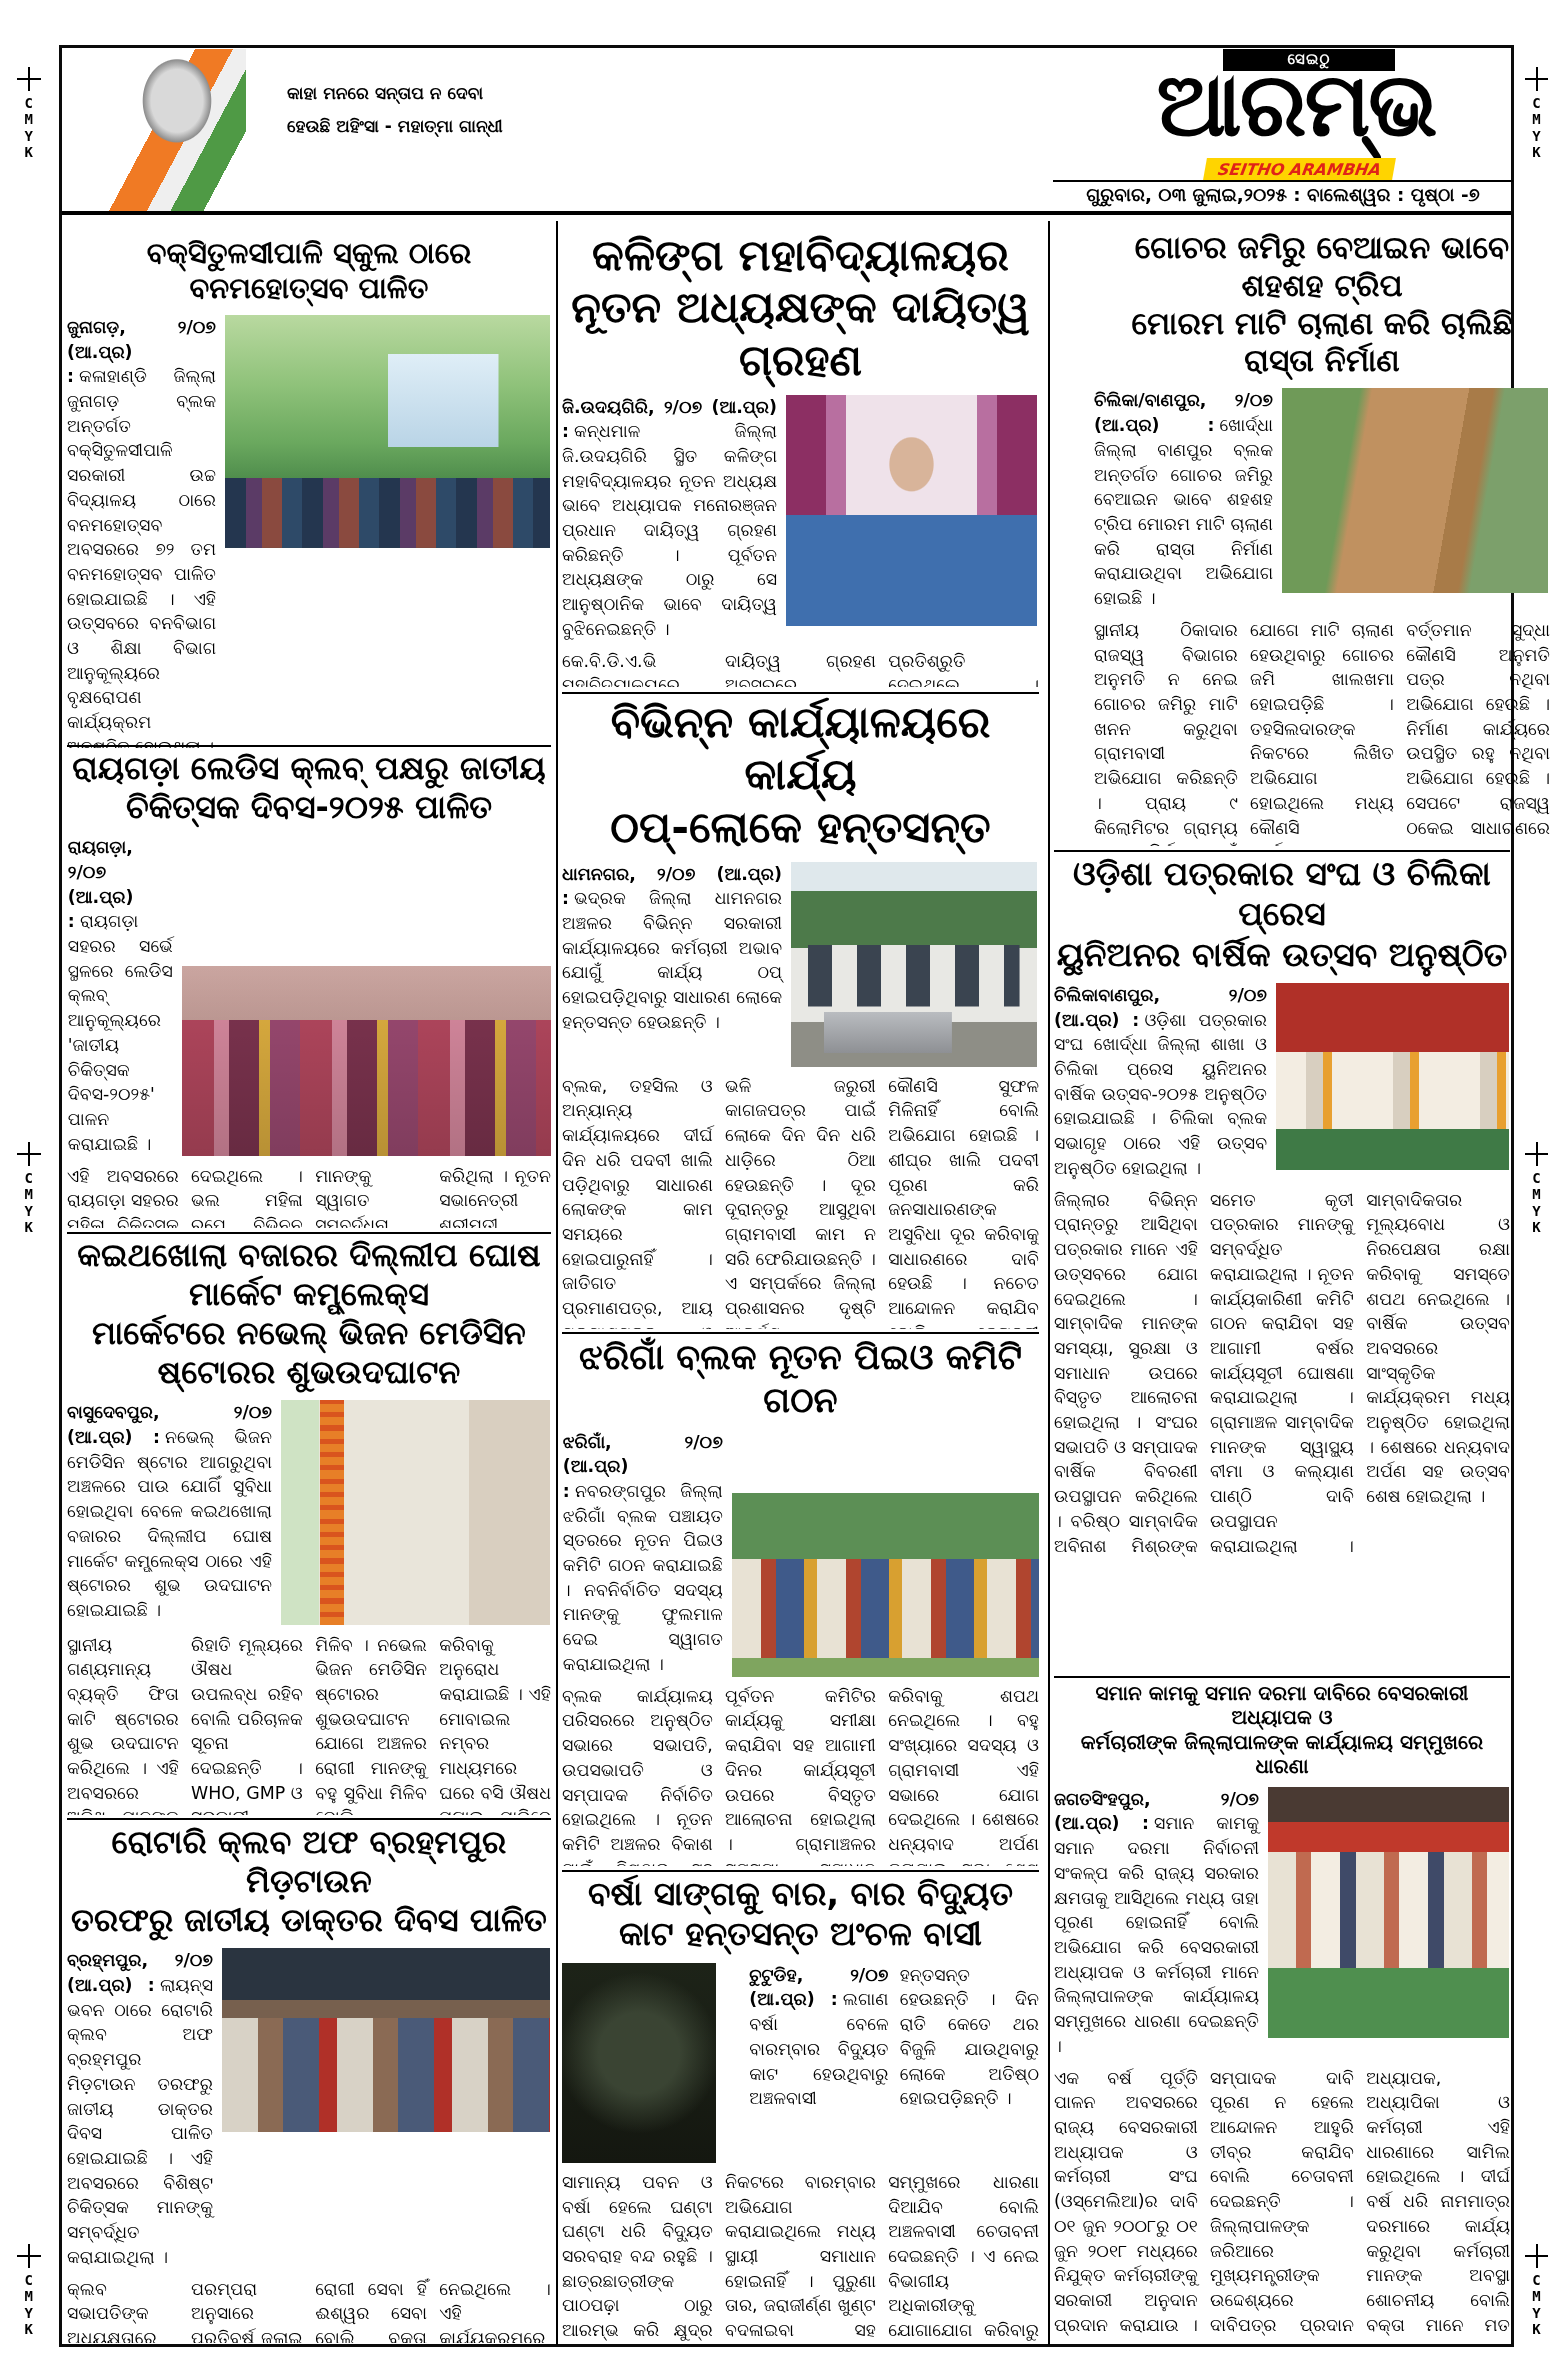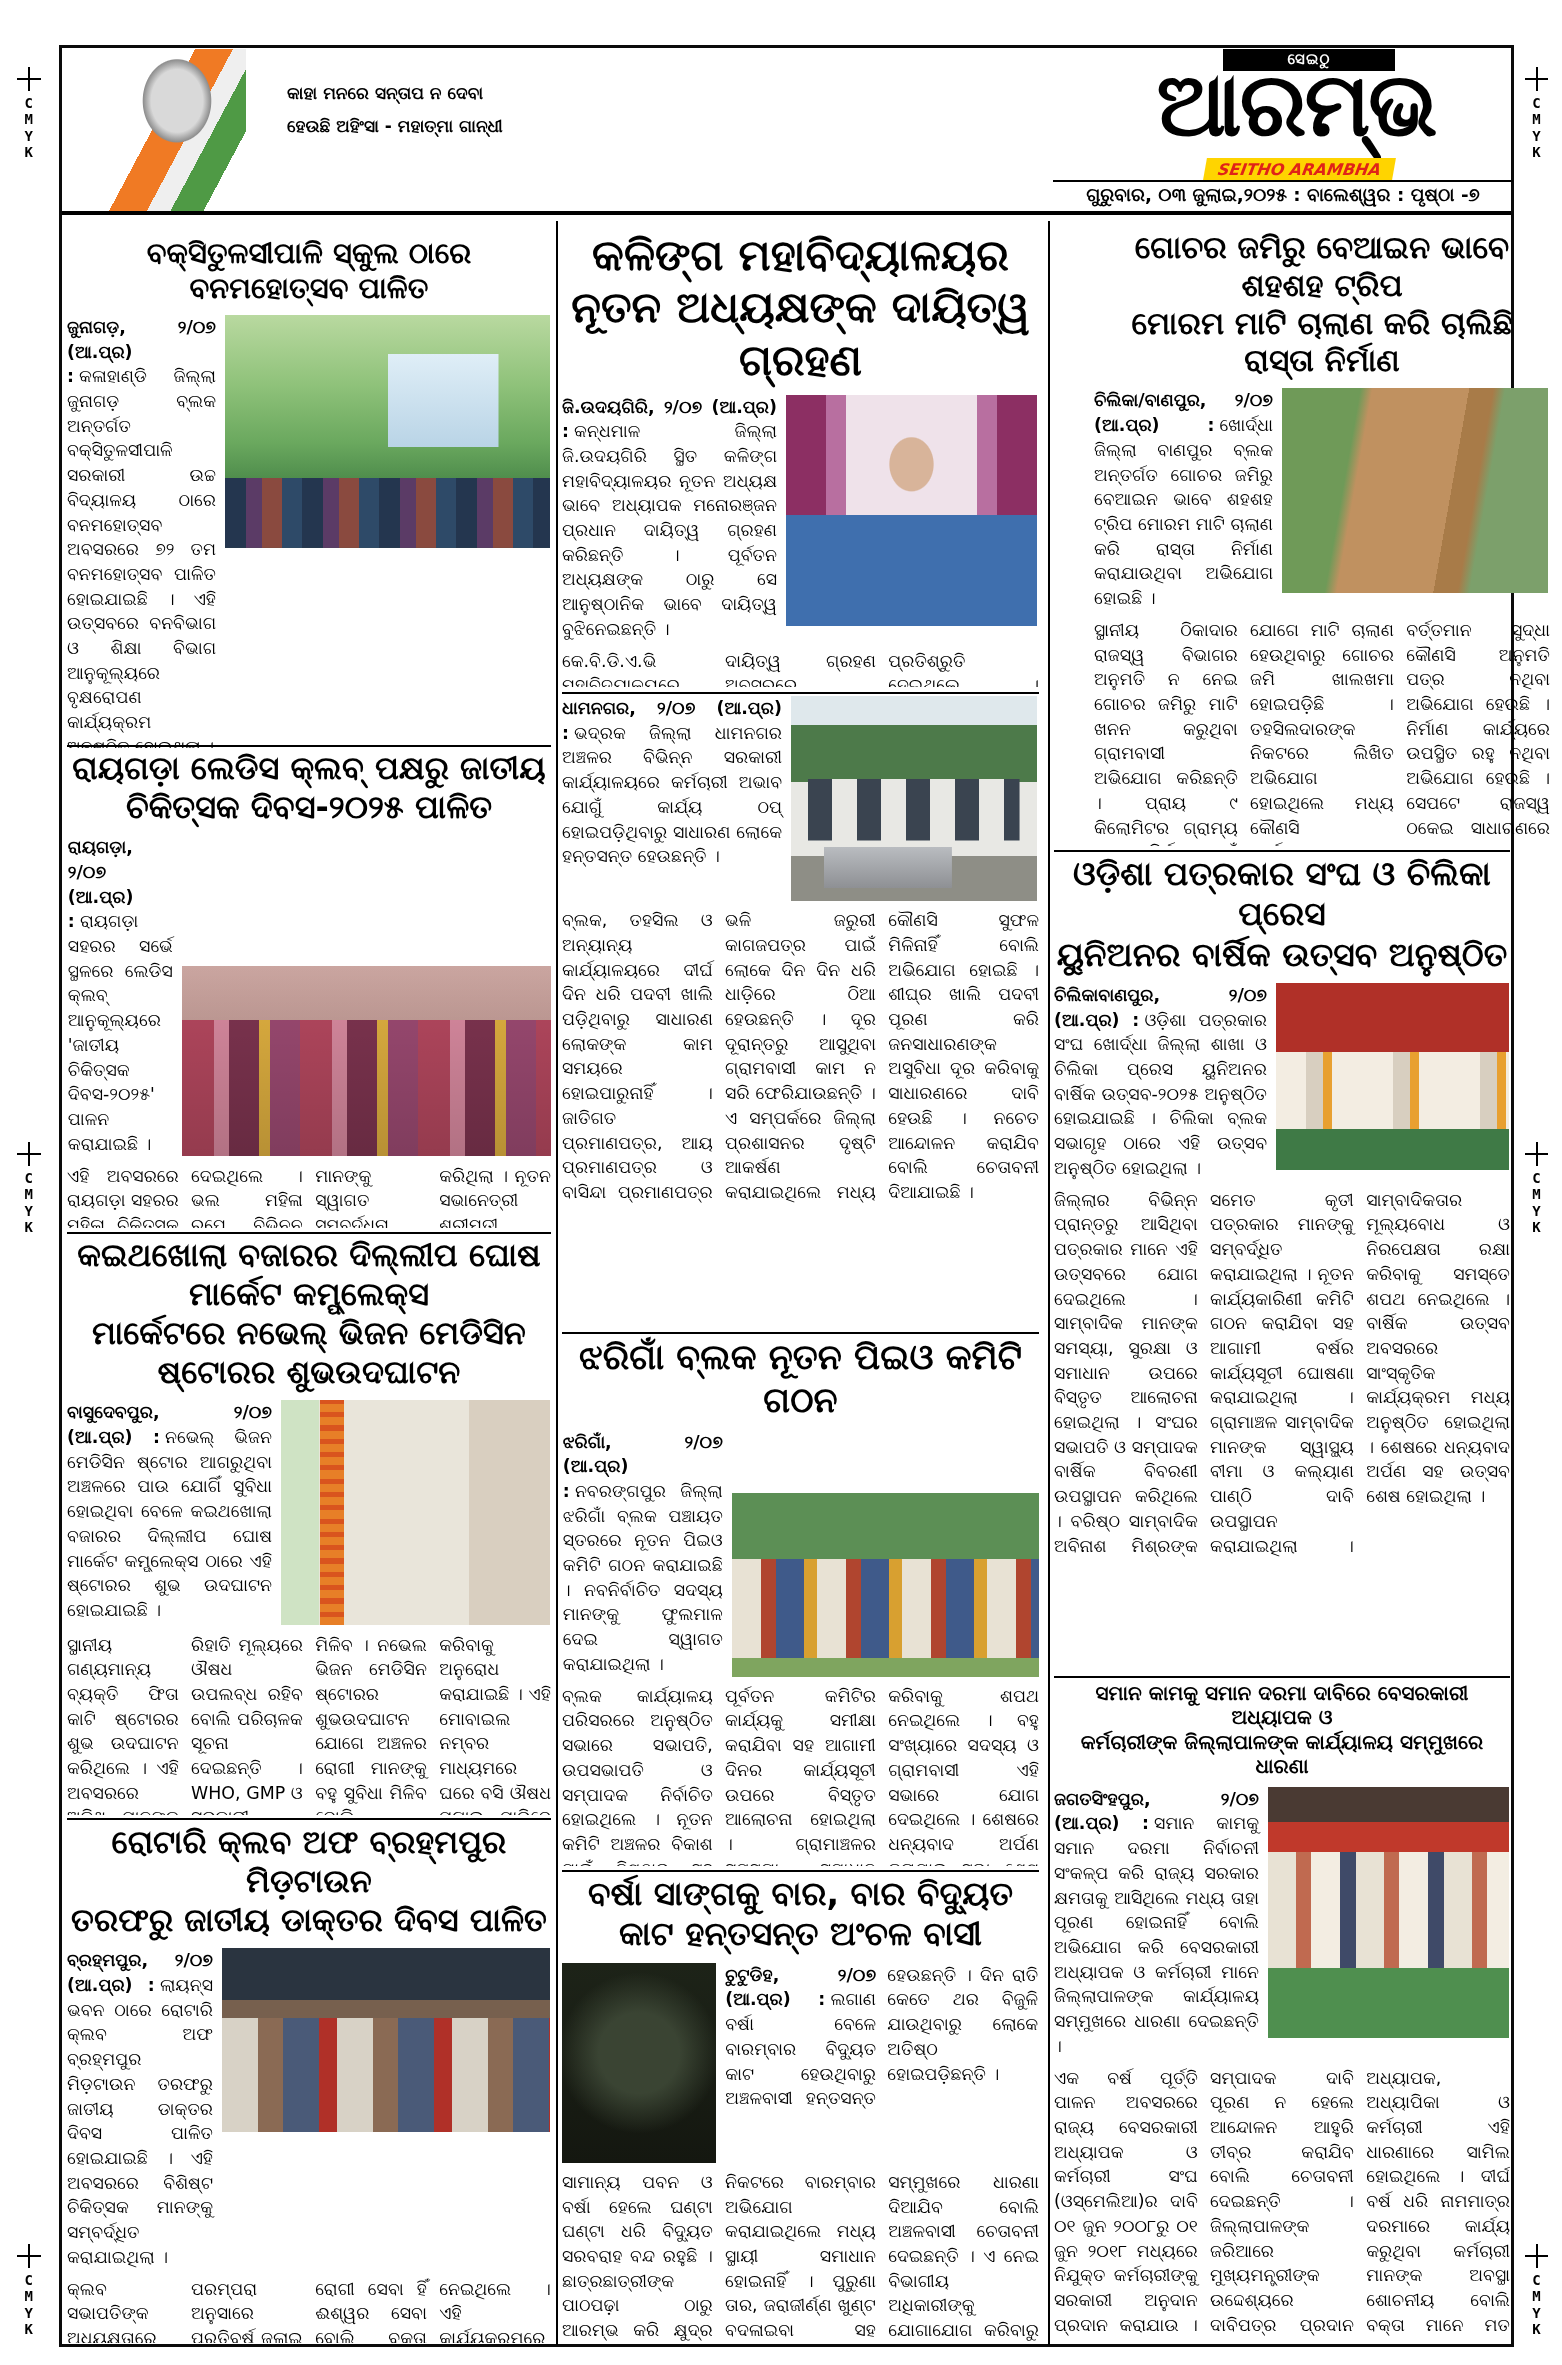--- a/index.html
+++ b/index.html
@@ -36,21 +36,21 @@
   .vr{position:absolute;width:1.5px;background:#000;}
   .hr{position:absolute;height:1.5px;background:#000;}
   
   .story{position:absolute;overflow:hidden;}
   .hl{font-weight:bold;text-align:center;margin:0 0 8.2px 0;line-height:1.22;white-space:pre-line;}
   .h52{font-size:20px;} .h56{font-size:29px;} .h58{font-size:32px;} .h60{font-size:31px;}
   .h62{font-size:32px;} .h64{font-size:33px;} .h66{font-size:43px;} .h68{font-size:35px;}
   .row{display:flex;gap:9.2px;align-items:flex-start;}
   .row.rev{flex-direction:row-reverse;align-items:flex-end;}
   .tcol{font-size:17.4px;line-height:1.42;text-align:justify;margin:0;flex:1 1 auto;}
-  .tcol.two{column-count:2;column-gap:11.3px;}
+  .tcol.two{column-count:2;column-gap:11.3px;margin-left:24px;}
   .byline{font-weight:bold;margin-right:5.1px;}
   .cols{font-size:17.4px;line-height:1.42;text-align:justify;margin:7.2px 0 0 0;column-gap:12.3px;} .c3{column-count:3;} .c4{column-count:4;}
   .photo{flex:0 0 auto;background-repeat:no-repeat;background-size:cover;}
   
   .ph-a{background-image:
     linear-gradient(#dfeef7,#b9d4e6),
     repeating-linear-gradient(90deg,#24364f 0 21.5px,#5b3b66 21.5px 37px,#8a4a3f 37px 57px,#2e4a68 57px 77px),
     linear-gradient(180deg,#b9d9a0 0%,#8fc27a 30%,#6aa85e 55%,#4c8a4a 72%,#35543f 100%);
     background-size:34% 40%,100% 30%,100% 100%;background-position:76% 28%,bottom,center;}
   .ph-b{background-image:
@@ -220,20 +220,22 @@
     <div class="row">
       <p class="tcol" style="max-width:215px;">
         <b class="byline">ଜି.ଉଦୟଗିରି, ୨/୦୭ (ଆ.ପ୍ର) :</b><span>କନ୍ଧମାଳ ଜିଲ୍ଲା ଜି.ଉଦୟଗିରି ସ୍ଥିତ କଳିଙ୍ଗ ମହାବିଦ୍ୟାଳୟର ନୂତନ ଅଧ୍ୟକ୍ଷ ଭାବେ ଅଧ୍ୟାପକ ମନୋରଞ୍ଜନ ପ୍ରଧାନ ଦାୟିତ୍ୱ ଗ୍ରହଣ କରିଛନ୍ତି । ପୂର୍ବତନ ଅଧ୍ୟକ୍ଷଙ୍କ ଠାରୁ ସେ ଆନୁଷ୍ଠାନିକ ଭାବେ ଦାୟିତ୍ୱ ବୁଝିନେଇଛନ୍ତି ।</span>
       </p>
       <div class="photo ph-e" style="width:251px;height:231px;"></div>
     </div>
     <p class="cols c3">କେ.ବି.ଡି.ଏ.ଭି ମହାବିଦ୍ୟାଳୟରେ ଦୀର୍ଘ ଦିନ ଅଧ୍ୟାପନା କରିଥିବା ଶ୍ରୀ ପ୍ରଧାନ ଜଣେ ଅଭିଜ୍ଞ ଶିକ୍ଷାବିତ୍ ଭାବେ ପରିଚିତ । ଖୋର୍ଦ୍ଧା ଓ ପୁରୀ ଜିଲ୍ଲାର ବିଭିନ୍ନ ମହାବିଦ୍ୟାଳୟରେ ସେ ସେବା ପ୍ରଦାନ କରିଛନ୍ତି । ନୂତନ ଦାୟିତ୍ୱ ଗ୍ରହଣ ଅବସରରେ ଅଧ୍ୟାପକ, କର୍ମଚାରୀ ଓ ଛାତ୍ରଛାତ୍ରୀ ମାନେ ତାଙ୍କୁ ଫୁଲତୋଡ଼ା ଦେଇ ସ୍ୱାଗତ ଜଣାଇଥିଲେ । ମହାବିଦ୍ୟାଳୟର ସର୍ବାଙ୍ଗୀନ ବିକାଶ ଓ ଶିକ୍ଷାର ଗୁଣାତ୍ମକ ମାନ ବୃଦ୍ଧି ପାଇଁ ସେ ପ୍ରତିଶ୍ରୁତି ଦେଇଥିଲେ । ଛାତ୍ରଛାତ୍ରୀଙ୍କ ଭବିଷ୍ୟତ ଉଜ୍ଜ୍ୱଳ ହେବା ସହ ସଠିକ ପାଠ ପଢ଼ା ଓ ଶୃଙ୍ଖଳା ବଜାୟ ରହିବ ବୋଲି ଅଭିଭାବକ ମହଲରେ ଆଲୋଚନା ହେଉଛି ।</p>
   </section>
 
   <section class="story" style="left:562px;top:696px;width:477px;height:633px;">
+    <h2 class="hl h66">ବିଭିନ୍ନ କାର୍ଯ୍ୟାଳୟରେ କାର୍ଯ୍ୟ
+ଠପ୍-ଲୋକେ ହନ୍ତସନ୍ତ</h2>
     <div class="row">
       <p class="tcol" style="max-width:220px;">
         <b class="byline">ଧାମନଗର, ୨/୦୭ (ଆ.ପ୍ର) :</b><span>ଭଦ୍ରକ ଜିଲ୍ଲା ଧାମନଗର ଅଞ୍ଚଳର ବିଭିନ୍ନ ସରକାରୀ କାର୍ଯ୍ୟାଳୟରେ କର୍ମଚାରୀ ଅଭାବ ଯୋଗୁଁ କାର୍ଯ୍ୟ ଠପ୍ ହୋଇପଡ଼ିଥିବାରୁ ସାଧାରଣ ଲୋକେ ହନ୍ତସନ୍ତ ହେଉଛନ୍ତି ।</span>
       </p>
       <div class="photo ph-f" style="width:246px;height:205px;"></div>
     </div>
     <p class="cols c3">ବ୍ଲକ, ତହସିଲ ଓ ଅନ୍ୟାନ୍ୟ କାର୍ଯ୍ୟାଳୟରେ ଦୀର୍ଘ ଦିନ ଧରି ପଦବୀ ଖାଲି ପଡ଼ିଥିବାରୁ ସାଧାରଣ ଲୋକଙ୍କ କାମ ସମୟରେ ହୋଇପାରୁନାହିଁ । ଜାତିଗତ ପ୍ରମାଣପତ୍ର, ଆୟ ପ୍ରମାଣପତ୍ର ଓ ବାସିନ୍ଦା ପ୍ରମାଣପତ୍ର ଭଳି ଜରୁରୀ କାଗଜପତ୍ର ପାଇଁ ଲୋକେ ଦିନ ଦିନ ଧରି ଧାଡ଼ିରେ ଠିଆ ହେଉଛନ୍ତି । ଦୂର ଦୂରାନ୍ତରୁ ଆସୁଥିବା ଗ୍ରାମବାସୀ କାମ ନ ସରି ଫେରିଯାଉଛନ୍ତି । ଏ ସମ୍ପର୍କରେ ଜିଲ୍ଲା ପ୍ରଶାସନର ଦୃଷ୍ଟି ଆକର୍ଷଣ କରାଯାଇଥିଲେ ମଧ୍ୟ କୌଣସି ସୁଫଳ ମିଳିନାହିଁ ବୋଲି ଅଭିଯୋଗ ହୋଇଛି । ଶୀଘ୍ର ଖାଲି ପଦବୀ ପୂରଣ କରି ଜନସାଧାରଣଙ୍କ ଅସୁବିଧା ଦୂର କରିବାକୁ ସାଧାରଣରେ ଦାବି ହେଉଛି । ନଚେତ ଆନ୍ଦୋଳନ କରାଯିବ ବୋଲି ଚେତାବନୀ ଦିଆଯାଇଛି ।</p>
   </section>
 
   <section class="story" style="left:562px;top:1336px;width:477px;height:530px;">

